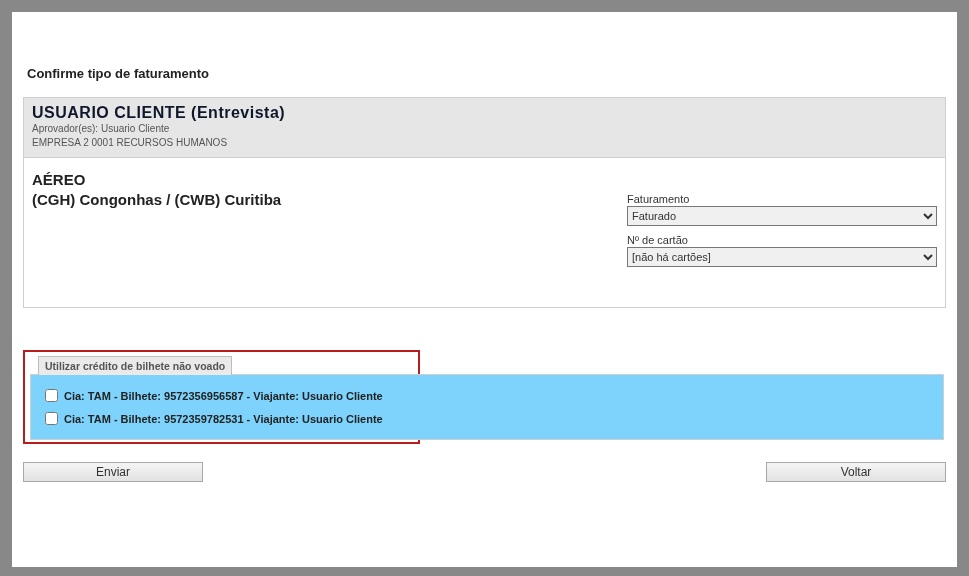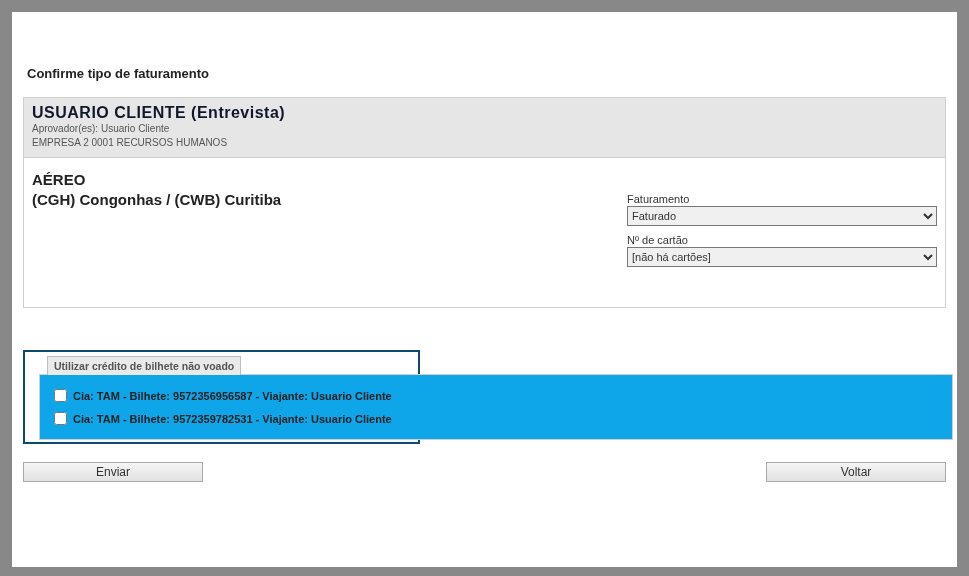--- a/index.html
+++ b/index.html
@@ -74,41 +74,41 @@
     background: #f0f0f0;
     border: 1px solid #777;
     font-size: 11px;
     height: 20px;
     margin: 1px 0 6px 0;
     color: #333;
   }
   .credit-section {
     margin-top: 42px;
     position: relative;
-    border: 2px solid #0c4a6e;
-    padding: 0 0 2px 16px;
+    border: 2px solid #b91c1c;
+    padding: 0 0 2px 7px;
     width: 397px;
   }
   .credit-tab {
     position: relative;
     top: 0;
     display: inline-block;
     background: #eaeaea;
     border: 1px solid #bdbdbd;
     border-bottom: none;
     padding: 3px 6px;
     font-size: 10.5px;
     font-weight: bold;
     color: #555;
     margin-left: 6px;
     margin-top: 4px;
   }
   .credit-body-wrapper {
     border: 1px solid #cfcfcf;
-    background: #0ea5e9;
+    background: #7dd3fc;
     width: 914px;
     margin-left: -2px;
     margin-top: -1px;
   }
   .credit-body {
     padding: 14px 14px 14px 14px;
     width: 397px;
   }
   .credit-row {
     display: flex;

